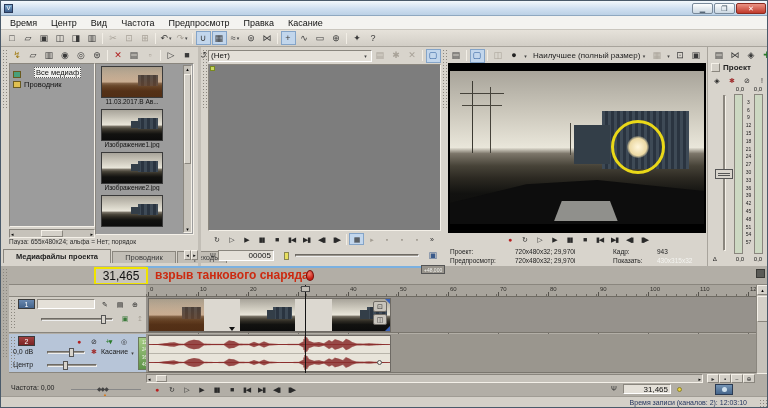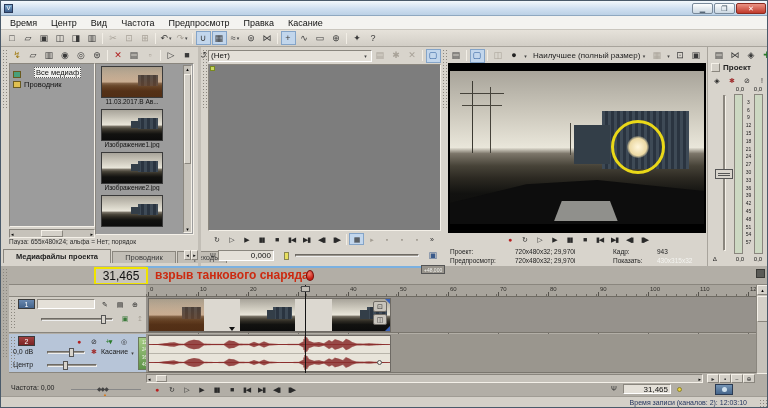--- a/index.html
+++ b/index.html
@@ -244,21 +244,21 @@
       <span class="tp on">▦</span>
       <span class="tp dis">▸</span>
       <span class="tp dis">▪</span>
       <span class="tp dis">▪</span>
       <span class="tp dis">▪</span>
       <span class="tp">»</span>
     </div>
 
   <div class="ab" style="left:209px;top:247px;width:231px;height:15px;display:flex;align-items:center;gap:2px">
     <span class="t7" style="color:#333">Ψ</span>
-    <span class="field" style="width:56px;height:11px">0,000</span>
+    <span class="field" style="width:56px;height:11px">00005</span>
     <span style="width:5px;height:8px;background:#e8e060;border:1px solid #8a8650;margin-left:8px"></span>
     <span class="groove" style="flex:1;margin:0 4px"></span>
     <span class="ic" style="color:#3a5a8a">▣</span>
   </div>
 
   <div class="ab grip" style="left:441px;top:48px;width:5px;height:60px"></div>
 
   <div class="ab" style="left:447px;top:47px;width:258px;height:15px;display:flex;align-items:center">
     <span class="ic">▤</span>
     <i class="sep"></i>

